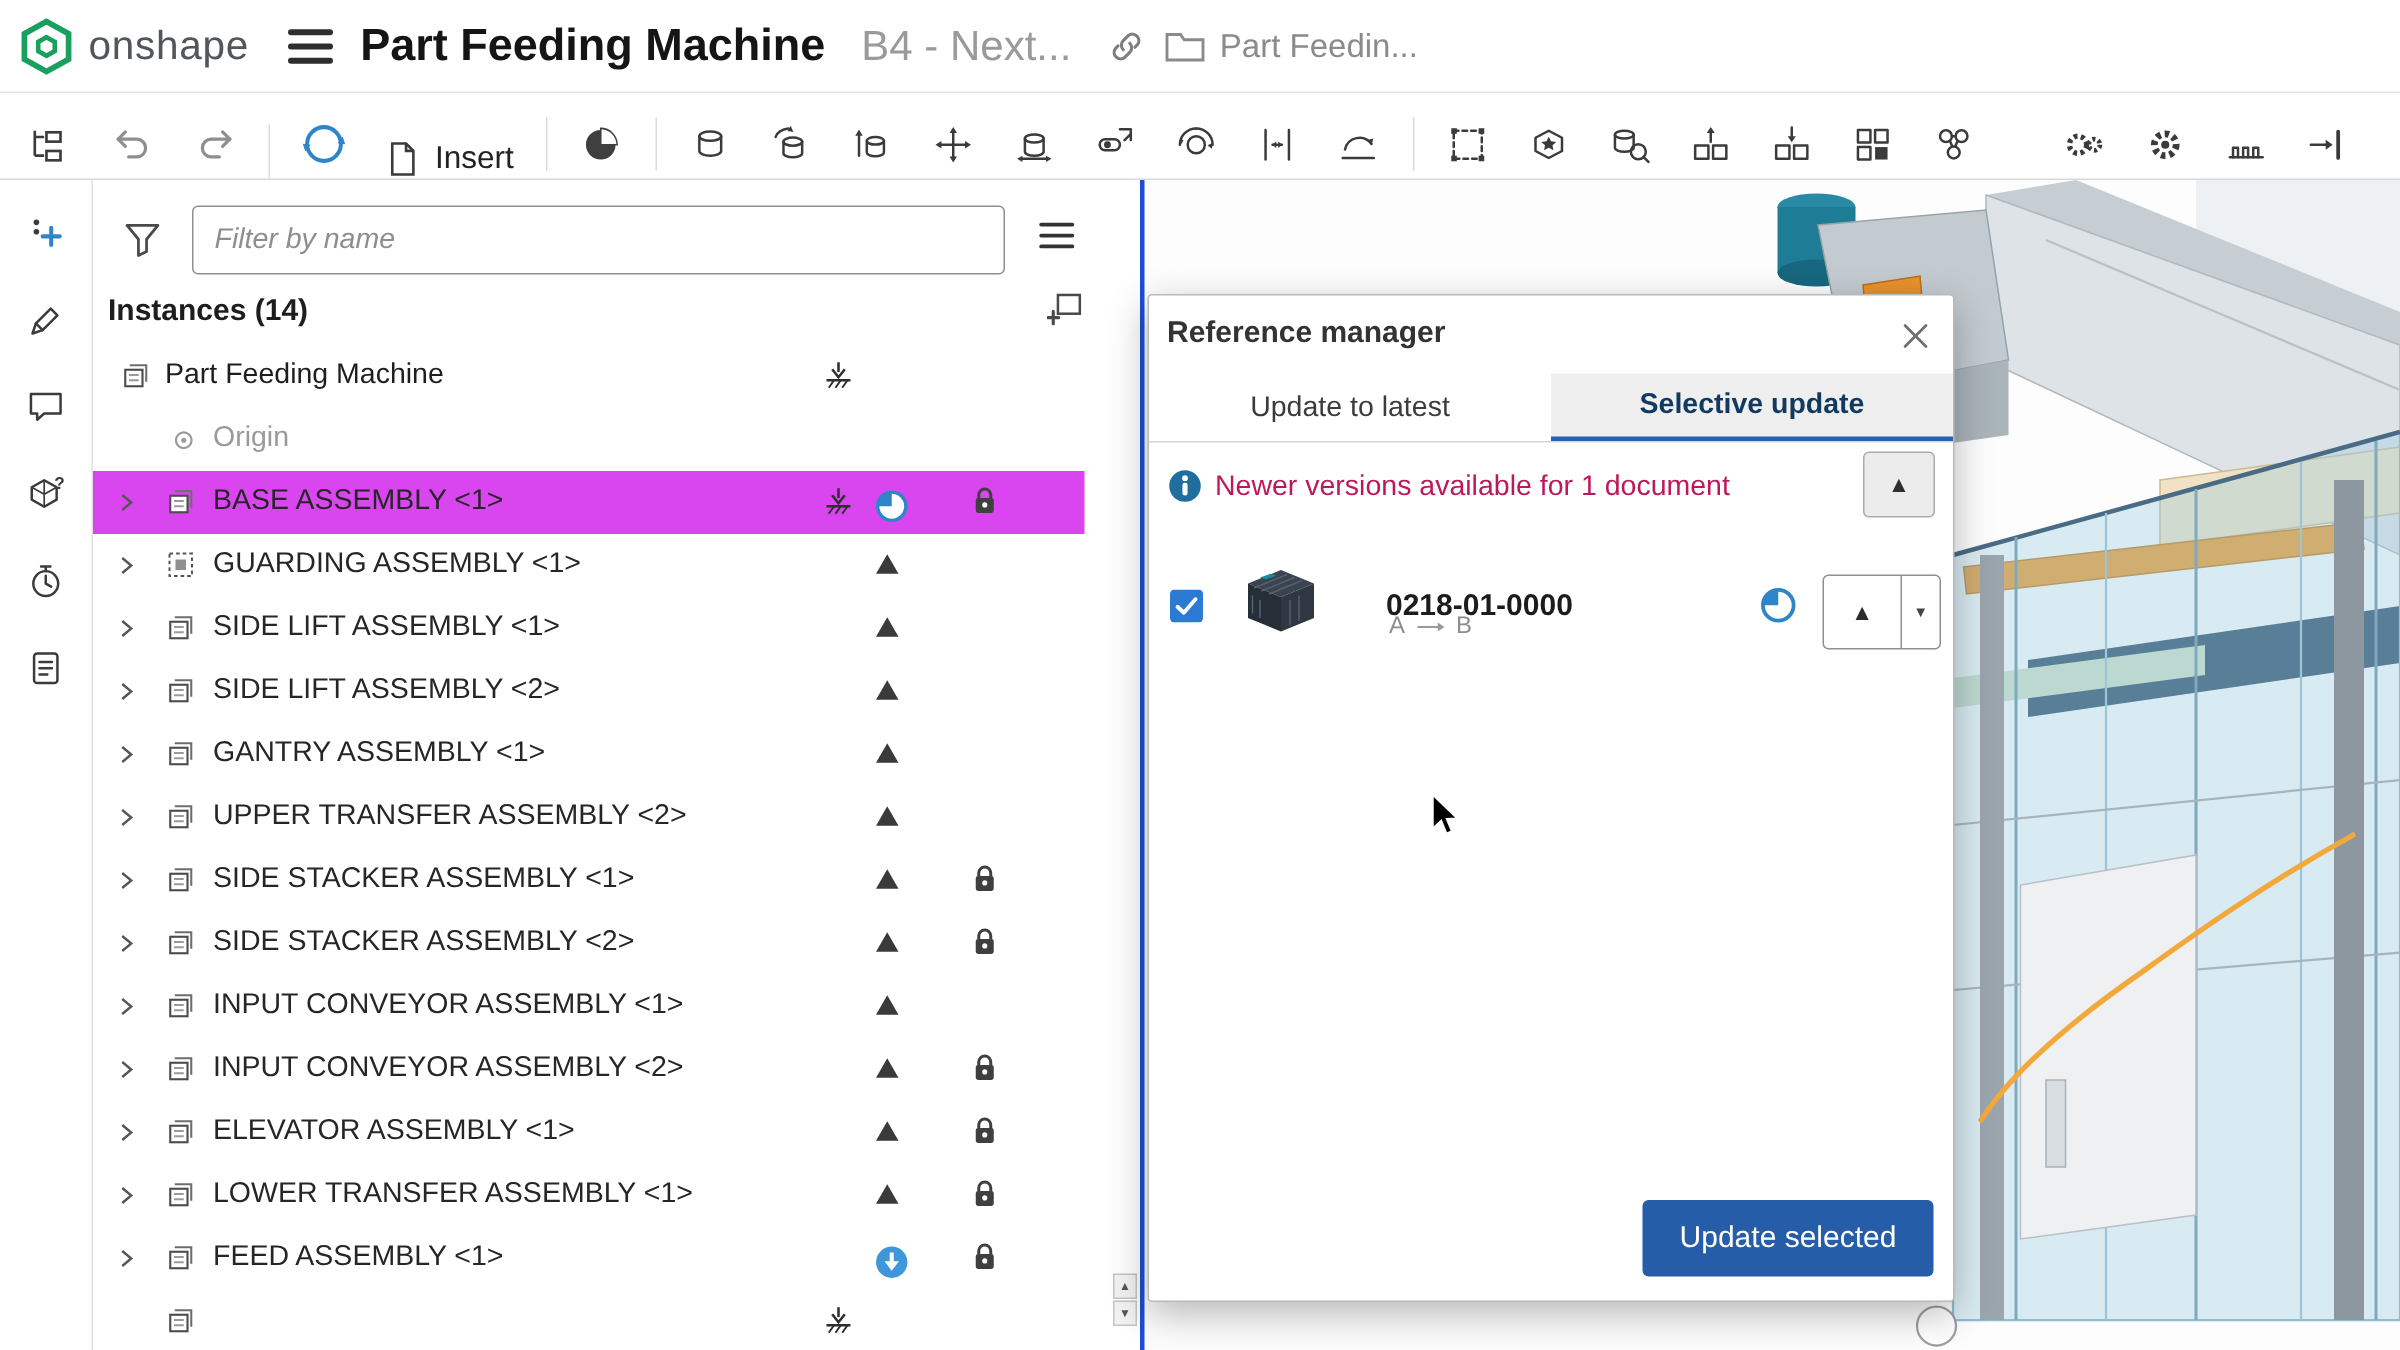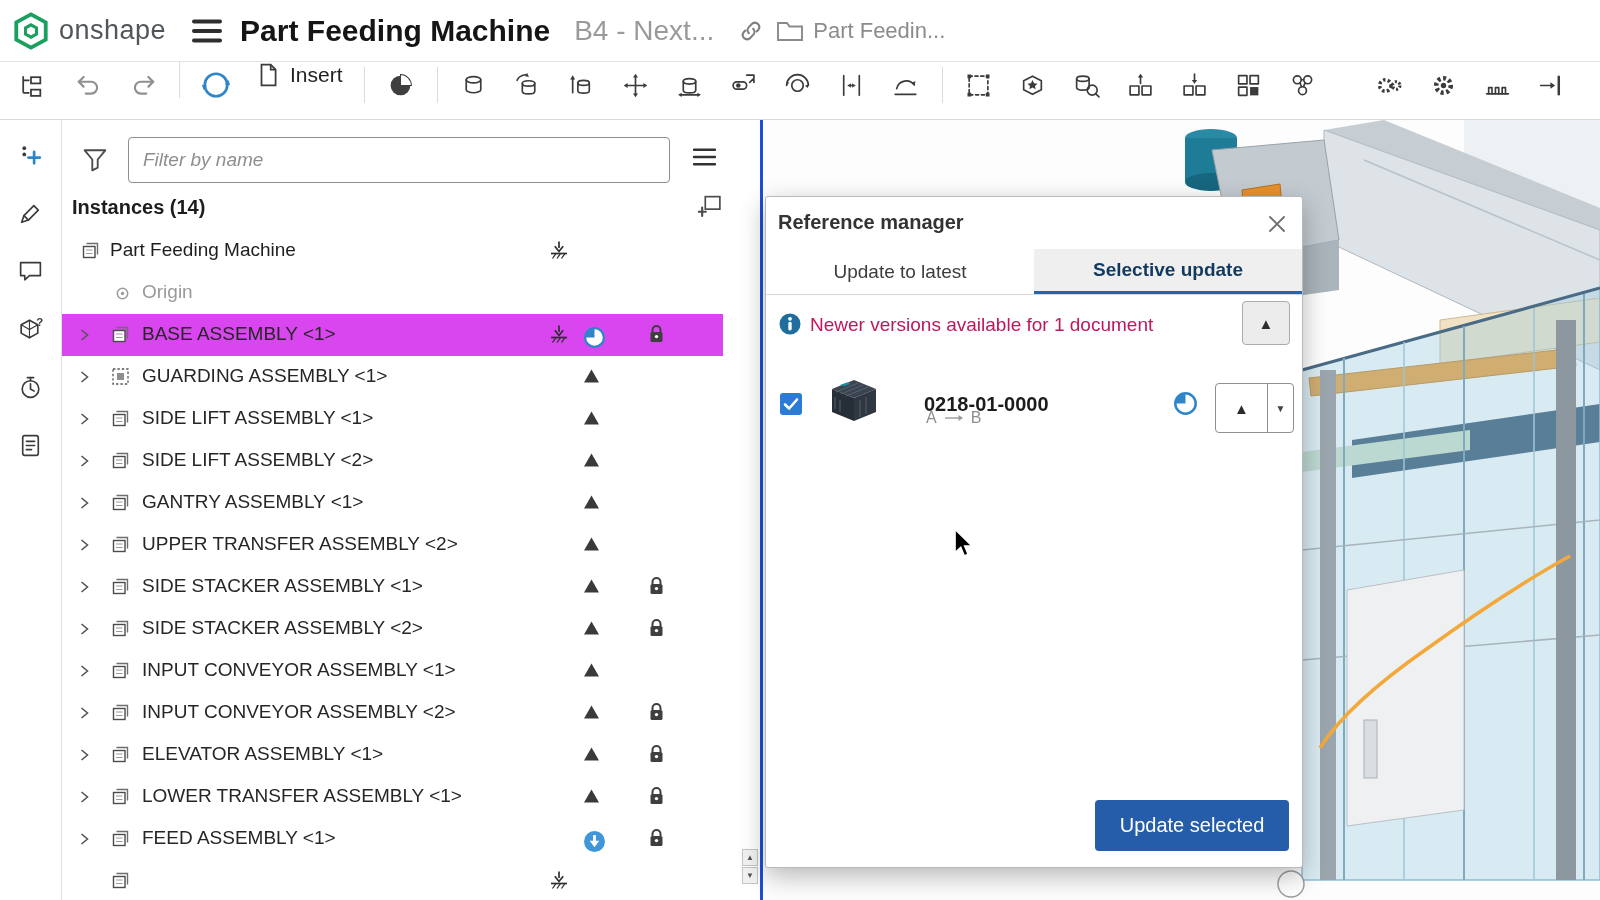--- a/index.html
+++ b/index.html
@@ -12,21 +12,21 @@
   .topbar{position:absolute;left:0;top:0;width:1600px;height:62px;background:#fff;border-bottom:1px solid #e3e3e3;display:flex;align-items:center;z-index:20}
   .logo{display:flex;align-items:center;gap:9px;margin-left:12px;background:none;border:none}
   .brand{font-size:27px;color:#51565b;letter-spacing:.5px}
   .hamburger{margin-left:26px;background:none;border:none;display:flex}
   .doc-title{margin-left:18px;font-size:30px;font-weight:bold;color:#151515;white-space:nowrap}
   .version{margin-left:24px;font-size:28px;color:#9a9a9a;background:none;border:none}
   .link-ico{margin-left:24px;background:none;border:none;display:flex}
   .folder{display:flex;align-items:center;gap:9px;margin-left:12px;font-size:22px;color:#8b8b8b;background:none;border:none}
 
   
-  .toolbar{position:absolute;top:62px;left:0;width:1600px;height:58px;background:#fff;border-bottom:1px solid #d9d9d9;display:flex;align-items:flex-start;z-index:19;padding-right:22px}
+  .toolbar{position:absolute;top:62px;left:0;width:1600px;height:58px;background:#fff;border-bottom:1px solid #d9d9d9;display:flex;align-items:flex-end;z-index:19;padding-right:22px}
   .tb-btn{width:44px;height:46px;border:none;background:transparent;display:flex;align-items:center;justify-content:center;margin:0 5px;flex:0 0 auto}
   .tb-struct{width:62px;margin:0}
   .tb-sep{width:1px;height:36px;background:#dcdcdc;margin:0 9px;flex:0 0 auto}
   .tb-spacer{flex:1 1 auto}
   .insert-btn{display:flex;align-items:center;gap:9px;font-size:21px;color:#222;background:none;border:none;margin:0 12px;flex:0 0 auto}
   #tb-tools{display:flex;align-items:center;flex:1 1 auto}
 
   
   .rail{position:absolute;left:0;top:120px;width:62px;height:780px;background:#fff;border-right:1px solid #e0e0e0;display:flex;flex-direction:column;align-items:center;padding-top:16px;gap:20px;z-index:5}
   .rail-btn{width:38px;height:38px;border:none;background:none;display:flex;align-items:center;justify-content:center}

